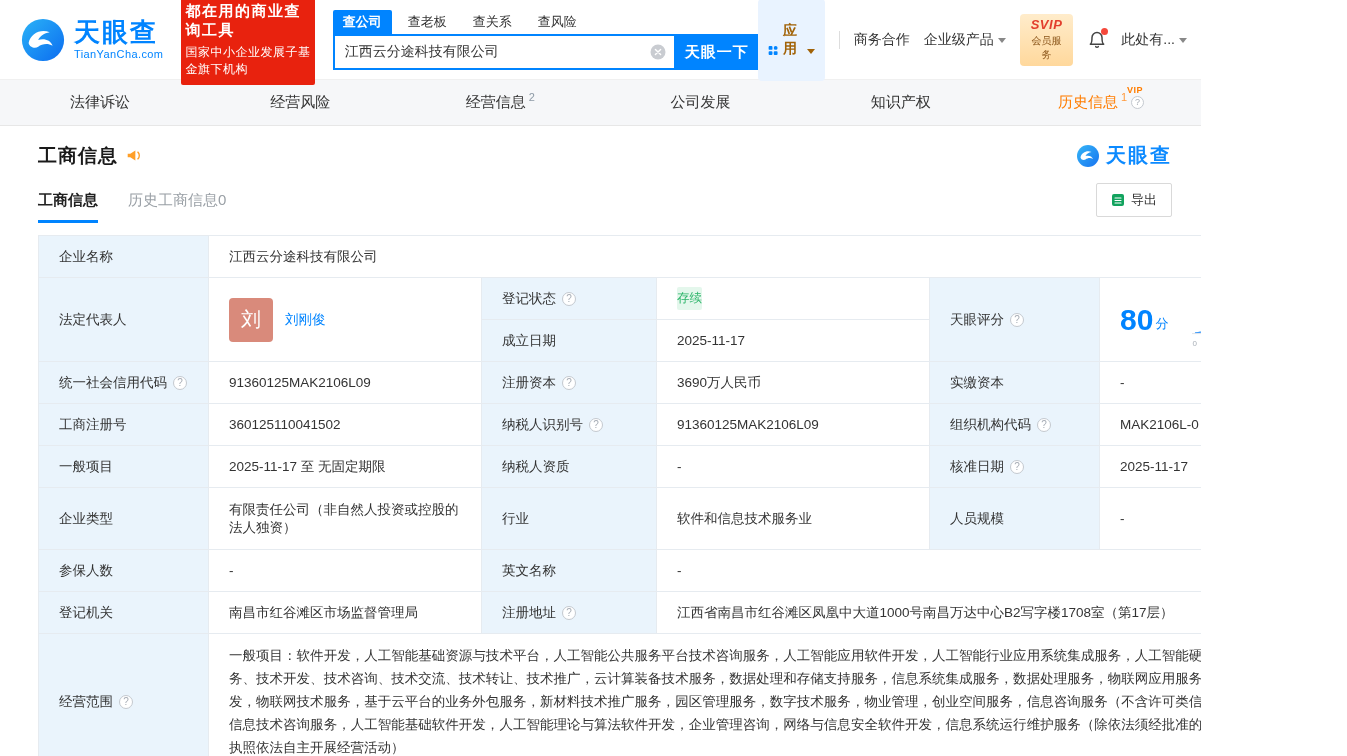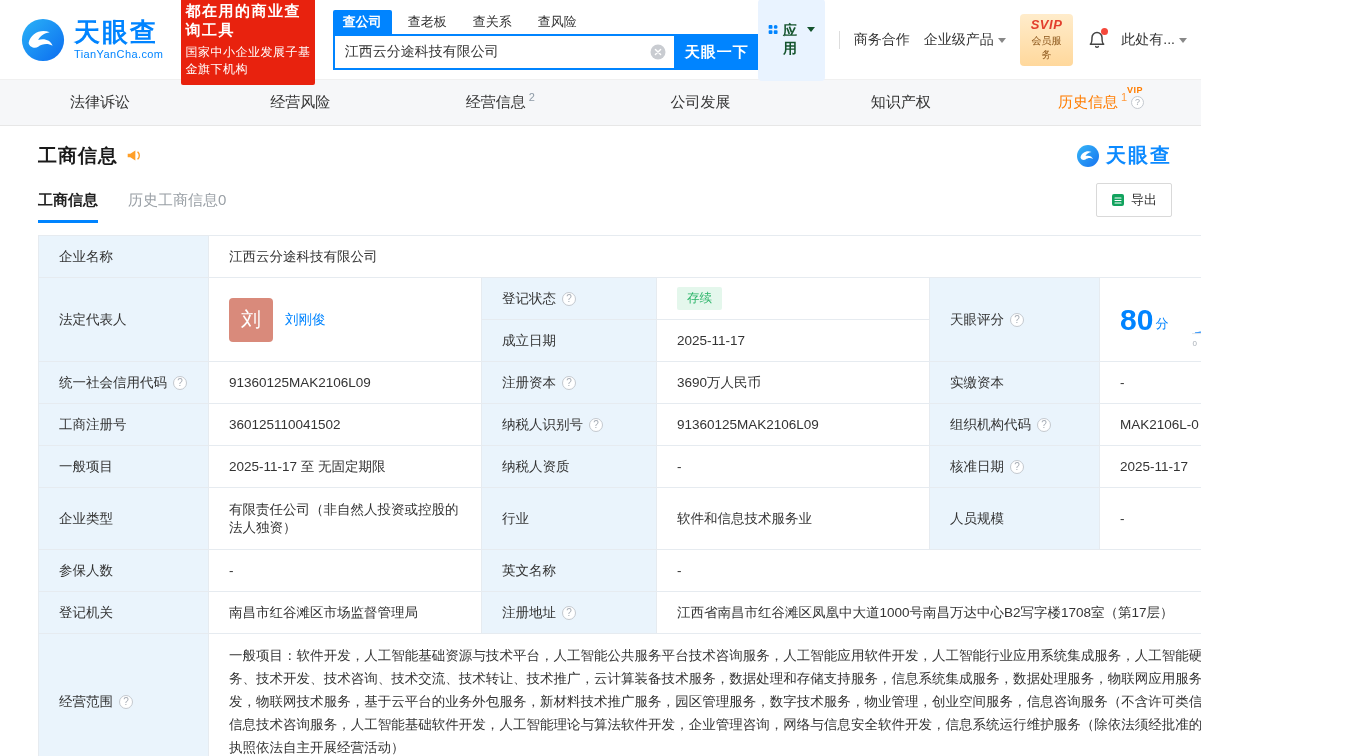--- a/index.html
+++ b/index.html
@@ -18,21 +18,21 @@
   .search-area{margin-left:18px}
   .search-tabs{display:flex;align-items:flex-end;gap:6px;height:25px}
   .stab{font-size:13px;color:#333;padding:3px 10px;cursor:pointer;white-space:nowrap}
   .stab.active{background:#0084ff;color:#fff;border-radius:2px 2px 0 0;font-weight:700}
   .search-row{display:flex}
   .search-box{width:343px;height:36px;border:2px solid #0084ff;background:#fff;display:flex;align-items:center;padding:0 8px 0 10px}
   .search-box input{flex:1;border:none;outline:none;font-size:14px;color:#333;font-family:inherit;background:transparent}
   .clear-icon{cursor:pointer;flex:none}
   .search-btn{width:82px;height:36px;background:#0084ff;color:#fff;border:none;font-size:15px;font-weight:700;cursor:pointer;font-family:inherit;letter-spacing:1px}
   .top-right{margin-left:auto;display:flex;align-items:center;gap:14px}
-  .apps-chip{display:flex;align-items:flex-start;gap:5px;background:#e9f3ff;color:#14532d;font-size:14px;font-weight:700;padding:23px 10px;border-radius:4px;cursor:pointer}
+  .apps-chip{display:flex;align-items:flex-end;gap:5px;background:#e9f3ff;color:#a16207;font-size:14px;font-weight:700;padding:23px 10px;border-radius:4px;cursor:pointer}
   .caret{width:0;height:0;border:4px solid transparent;border-top:5px solid currentColor;margin-top:5px;display:inline-block}
   .caret.gray{border-top-color:#888}
   .vdiv{width:1px;height:18px;background:#ddd}
   .nav-link{font-size:14px;color:#333;cursor:pointer;display:flex;align-items:center;gap:4px;white-space:nowrap}
   .svip{background:linear-gradient(180deg,#ffeccb,#ffd89c);border-radius:4px;padding:4px 11px;text-align:center;cursor:pointer}
   .svip-1{color:#e23e2c;font-weight:900;font-style:italic;font-size:13px;line-height:1;letter-spacing:.5px}
   .svip-2{color:#8a5418;font-size:10px;margin-top:3px}
   .bell{position:relative;cursor:pointer;display:flex}
   .bell .dot{position:absolute;top:-2px;right:-1px;width:7px;height:7px;border-radius:50%;background:#f5483b}
 
@@ -65,21 +65,21 @@
   .info-table{border-collapse:collapse;table-layout:fixed;width:1280px;margin-top:12px;font-size:13.5px}
   .info-table td{border:1px solid #e6ebf0;vertical-align:middle}
   td.lbl{background:#eaf4fc;padding:8px 8px 8px 20px;color:#333}
   td.val{background:#fff;padding:8px 14px 8px 20px;color:#333}
   .lblwrap{display:flex;align-items:center}
   tr.r-std{height:42px}
   tr.r-type{height:62px}
   .rep{display:flex;align-items:center;gap:12px}
   .avatar{width:44px;height:44px;border-radius:4px;background:#d98a7b;color:#fff;font-size:20px;display:flex;align-items:center;justify-content:center;cursor:pointer;flex:none}
   .rep-name{color:#0084ff;cursor:pointer}
-  .badge-green{display:inline-block;background:#e4f7ec;color:#2db56a;font-size:12.5px;padding:3px 10px;border-radius:2px}
+  .badge-green{display:inline-block;background:#e4f7ec;color:#2db56a;font-size:12.5px;padding:3px 0;border-radius:2px}
   .score-wrap{display:flex;align-items:center;gap:24px;cursor:pointer}
   .score-num{color:#0084ff;display:flex;align-items:flex-end}
   .score-num .num{font-size:30px;font-weight:700;line-height:1}
   .score-num .unit{font-size:13px;margin-left:2px;margin-bottom:2px}
   .score-chart{width:130px}
   .axis{display:flex;justify-content:space-between;font-size:8px;color:#a9b0b8;margin-top:1px}
   td.scope-val{padding:10px 20px;line-height:23px;text-align:justify}
 </style>
 </head>
 <body>

